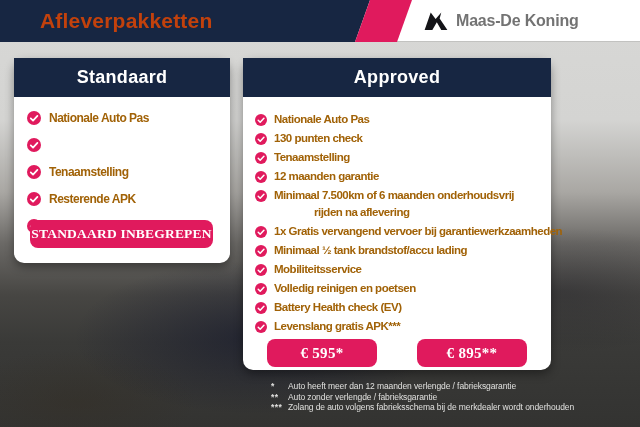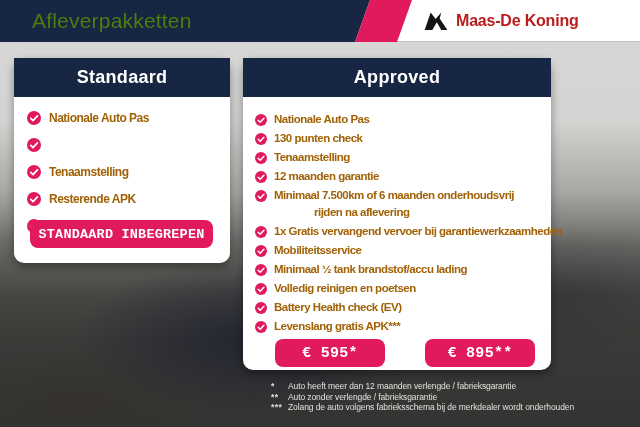--- a/index.html
+++ b/index.html
@@ -26,28 +26,28 @@
     position:absolute; left:0; top:0; width:370px; height:42px;
     background:#172642;
     clip-path:polygon(0 0, 100% 0, calc(100% - 15px) 100%, 0 100%);
   }
   .hdr-pink {
     position:absolute; left:355px; top:0; width:57px; height:42px;
     background:#E01A5D;
     clip-path:polygon(26.3% 0, 100% 0, 73.7% 100%, 0 100%);
   }
   .hdr-title {
-    position:absolute; left:32px; top:0; height:42px; line-height:42px;
-    color:#4d7c0f; font-size:21px; font-weight:400; letter-spacing:0.2px;
+    position:absolute; left:40px; top:0; height:42px; line-height:42px;
+    color:#c2410c; font-size:21px; font-weight:700; letter-spacing:0.2px;
   }
   .brand {
     position:absolute; left:423px; top:0; height:42px;
     display:flex; align-items:center; gap:7px;
   }
-  .brand-text { color:#b91c1c; font-size:16px; font-weight:700; letter-spacing:-0.2px; }
+  .brand-text { color:#737373; font-size:16px; font-weight:700; letter-spacing:-0.2px; }
 
   
   .card {
     position:absolute; background:#ffffff; border-radius:10px;
     box-shadow:0 4px 10px rgba(0,0,0,0.38);
   }
   .card-left  { left:14px;  top:58px; width:216px; height:205px; }
   .card-right { left:243px; top:58px; width:308px; height:312px; }
   .card-header {
     height:39px; background:#172642; color:#ffffff;
@@ -63,29 +63,29 @@
   ul.items li .txt { font-weight:700; color:#a16207; white-space:nowrap; }
   .card-right li .txt.wrap2 { white-space:normal; }
   .txt.wrap2 .l2 { display:block; margin-top:4px;margin-left:40px; }
   .chk { flex:0 0 auto; display:block; }
   .card-left  .chk { width:14px; height:14px; }
   .card-right .chk { width:12px; height:12px; margin-top:0.5px; }
 
   .pill {
     background:#E01A5D; color:#ffffff; border:none; cursor:pointer;
     border-radius:8px; font-weight:700;
-    font-family:Liberation Mono, monospace;
+    font-family:Liberation Serif, serif;
     display:flex; align-items:center; justify-content:center;
   }
   .btn-included {
     position:absolute; left:16px; top:162px; width:183px; height:28px;
     font-size:13.5px; letter-spacing:0.2px;
   }
   .price-row {
-    position:absolute; left:8px; bottom:3px; width:100%;
+    position:absolute; left:0; bottom:3px; width:100%;
     display:flex; justify-content:center; gap:40px;
   }
   .btn-price { width:110px; height:28px; font-size:15px; letter-spacing:0.3px; }
 
   
   .footnotes { position:absolute; left:271px; top:381px; }
   .fn-row { display:flex; line-height:10.5px; }
   .fn-marker {
     width:17px; flex:0 0 auto; color:#e0e0de;
     font-size:8.5px; font-weight:700; letter-spacing:0.5px;
@@ -196,28 +196,28 @@
     <circle cx="8" cy="8" r="8" fill="#E01A5D"></circle>
     <path d="M4.3 8.4 L6.9 10.9 L11.9 5.6" fill="none" stroke="#ffffff" stroke-width="2" stroke-linecap="round" stroke-linejoin="round"></path>
   </svg>
           <span class="txt">1x Gratis vervangend vervoer bij garantiewerkzaamheden</span>
         </li>
       <li>
           <svg class="chk" viewBox="0 0 16 16">
     <circle cx="8" cy="8" r="8" fill="#E01A5D"></circle>
     <path d="M4.3 8.4 L6.9 10.9 L11.9 5.6" fill="none" stroke="#ffffff" stroke-width="2" stroke-linecap="round" stroke-linejoin="round"></path>
   </svg>
+          <span class="txt">Minimaal ½ tank brandstof/accu lading</span>
+        </li>
+      <li>
+          <svg class="chk" viewBox="0 0 16 16">
+    <circle cx="8" cy="8" r="8" fill="#E01A5D"></circle>
+    <path d="M4.3 8.4 L6.9 10.9 L11.9 5.6" fill="none" stroke="#ffffff" stroke-width="2" stroke-linecap="round" stroke-linejoin="round"></path>
+  </svg>
           <span class="txt">Mobiliteitsservice</span>
-        </li>
-      <li>
-          <svg class="chk" viewBox="0 0 16 16">
-    <circle cx="8" cy="8" r="8" fill="#E01A5D"></circle>
-    <path d="M4.3 8.4 L6.9 10.9 L11.9 5.6" fill="none" stroke="#ffffff" stroke-width="2" stroke-linecap="round" stroke-linejoin="round"></path>
-  </svg>
-          <span class="txt">Minimaal ½ tank brandstof/accu lading</span>
         </li>
       <li>
           <svg class="chk" viewBox="0 0 16 16">
     <circle cx="8" cy="8" r="8" fill="#E01A5D"></circle>
     <path d="M4.3 8.4 L6.9 10.9 L11.9 5.6" fill="none" stroke="#ffffff" stroke-width="2" stroke-linecap="round" stroke-linejoin="round"></path>
   </svg>
           <span class="txt">Volledig reinigen en poetsen</span>
         </li>
       <li>
           <svg class="chk" viewBox="0 0 16 16">

